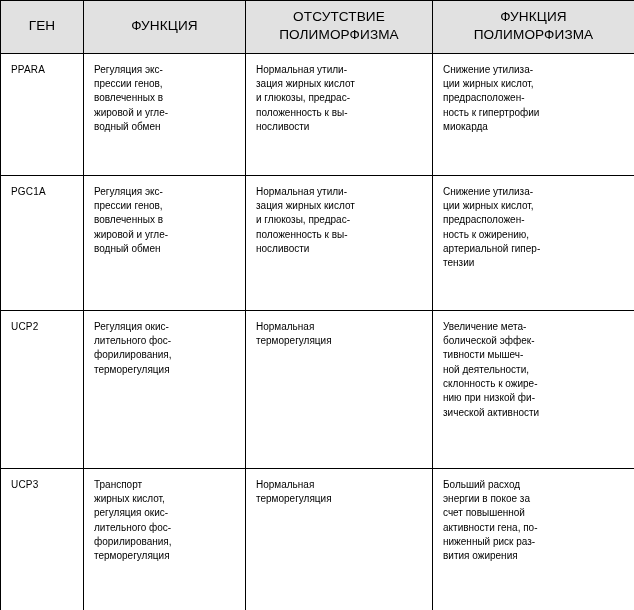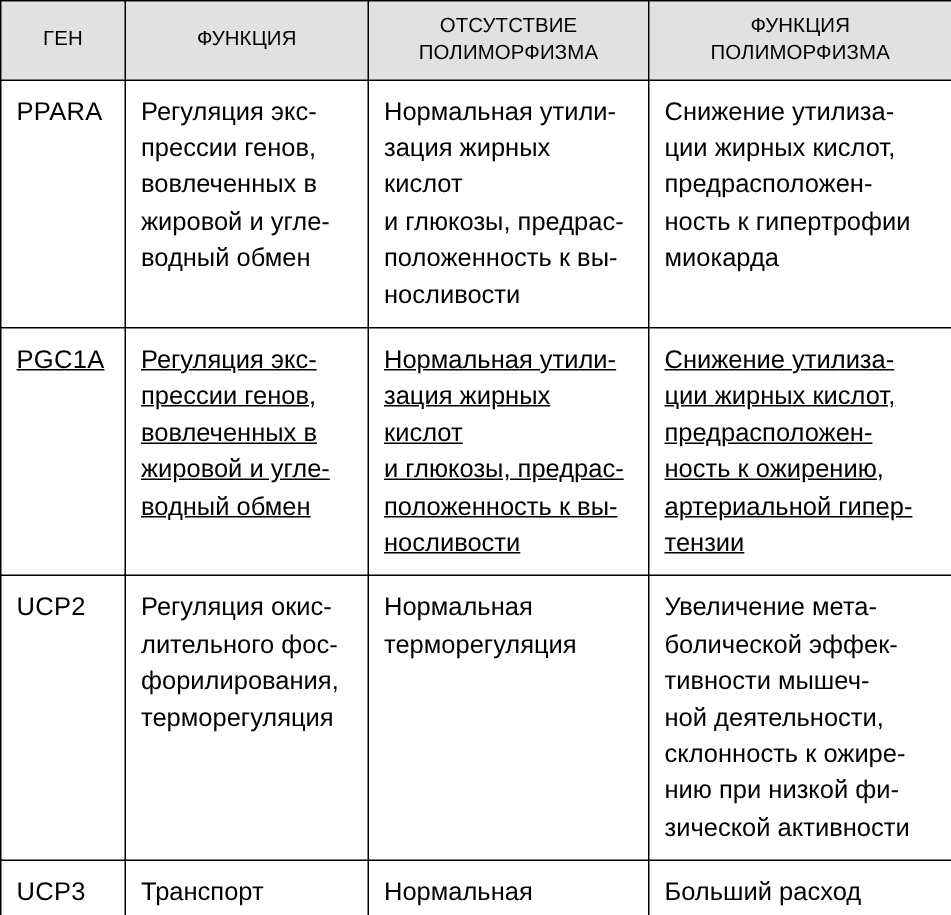--- a/index.html
+++ b/index.html
@@ -32,39 +32,39 @@
   table.gene-table col.c-gene      { width: 83px; }
   table.gene-table col.c-function  { width: 162px; }
   table.gene-table col.c-absence   { width: 187px; }
   table.gene-table col.c-presence  { width: 202px; }
 
   table.gene-table th,
   table.gene-table td {
     border: 1px solid #000;
     vertical-align: top;
     padding: 9px 9px 9px 10px;
-    font-size: 17px;
+    font-size: 10px;
     line-height: 1.435;
     font-weight: normal;
   }
 
   table.gene-table thead th {
     background: #e1e1e1;
     text-align: center;
     vertical-align: middle;
     padding: 7px 4px 8px 4px;
     font-size: 13.6px;
     line-height: 1.35;
     letter-spacing: 0.1px;
     height: 52px;
     box-sizing: border-box;
   }
 
   .row-ppara  td { height: 122px; box-sizing: border-box; }
-  .row-pgc1a  td { height: 135px; box-sizing: border-box; text-decoration: underline; }
+  .row-pgc1a  td { height: 135px; box-sizing: border-box; }
   .row-ucp2   td { height: 158px; box-sizing: border-box; }
   .row-ucp3   td { height: 143px; box-sizing: border-box; }
 
   td.gene-cell {
     white-space: nowrap;
     letter-spacing: 0.2px;
   }
 
   .cell-text {
     display: block;

